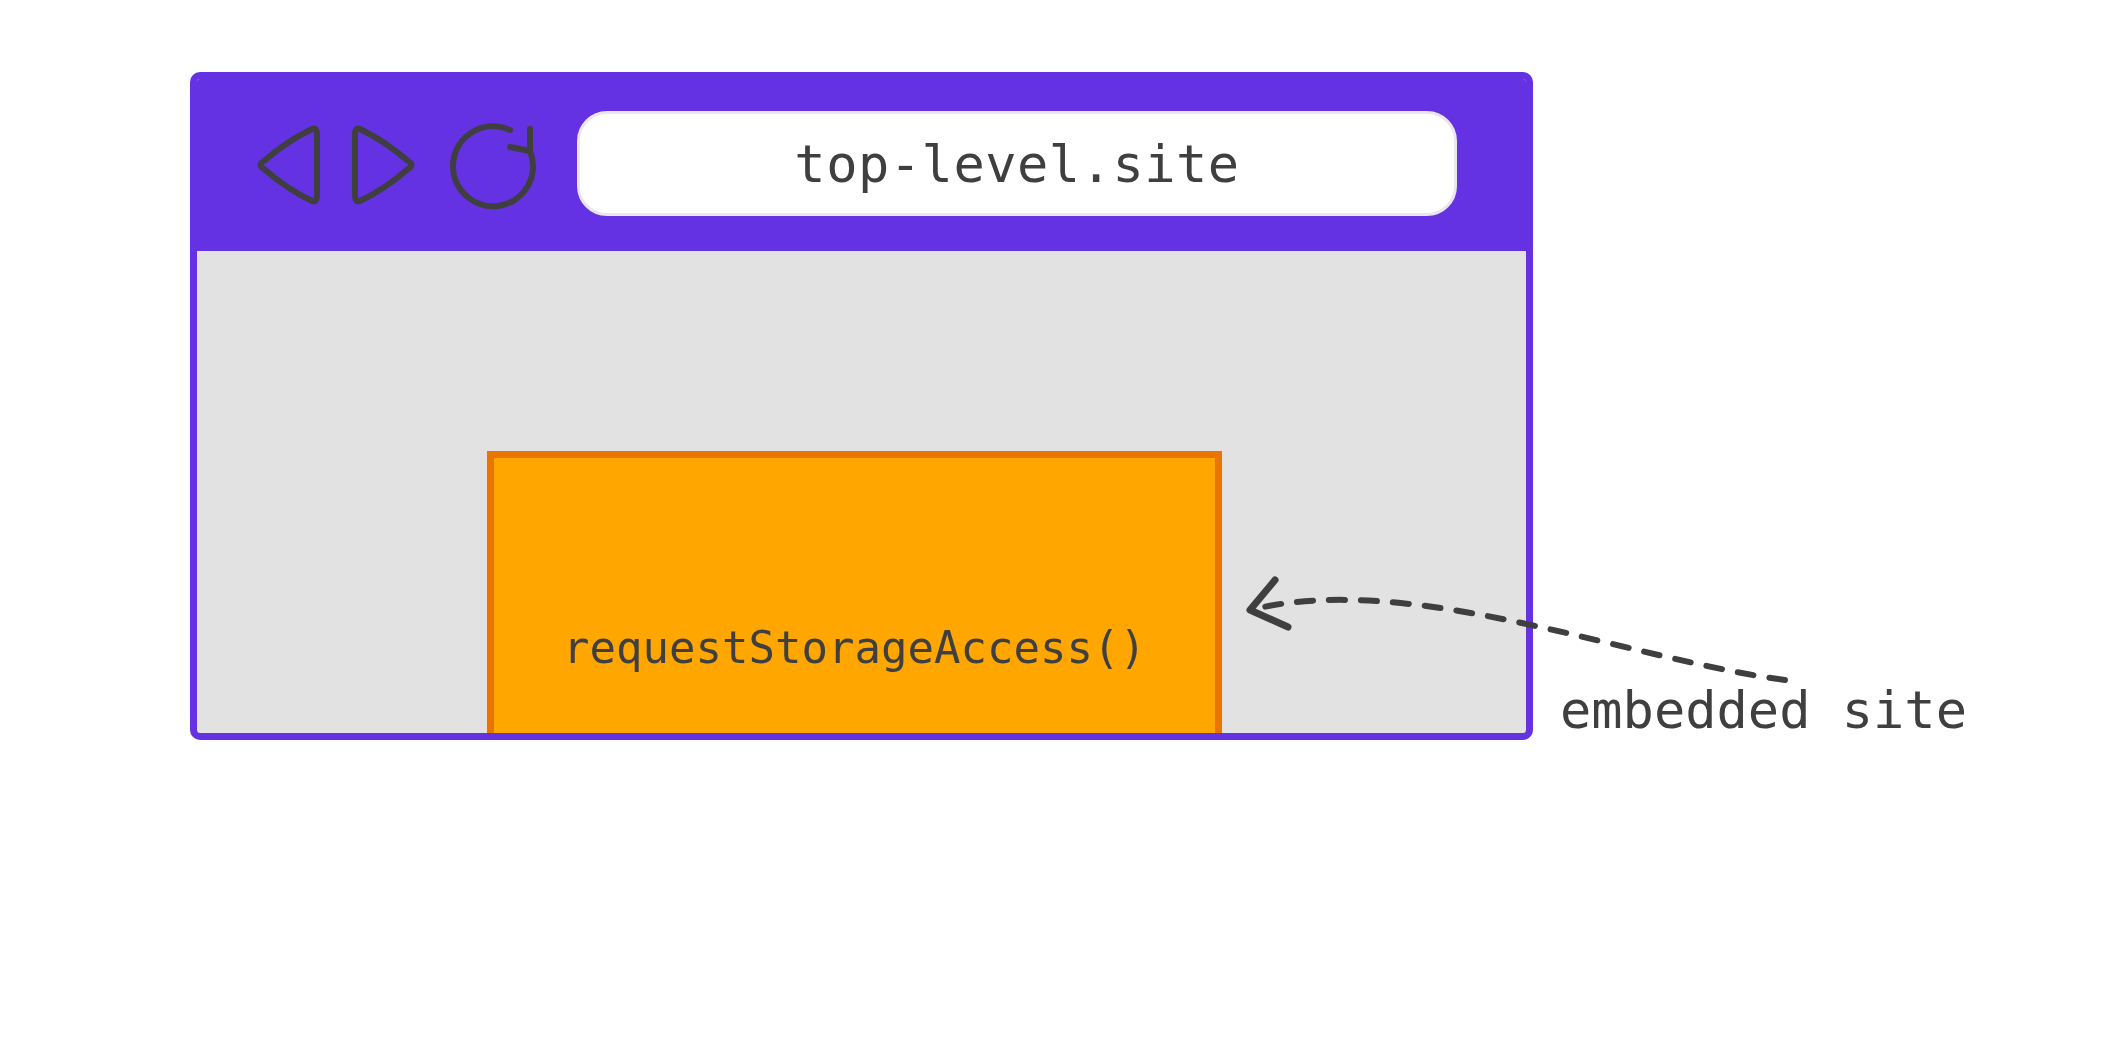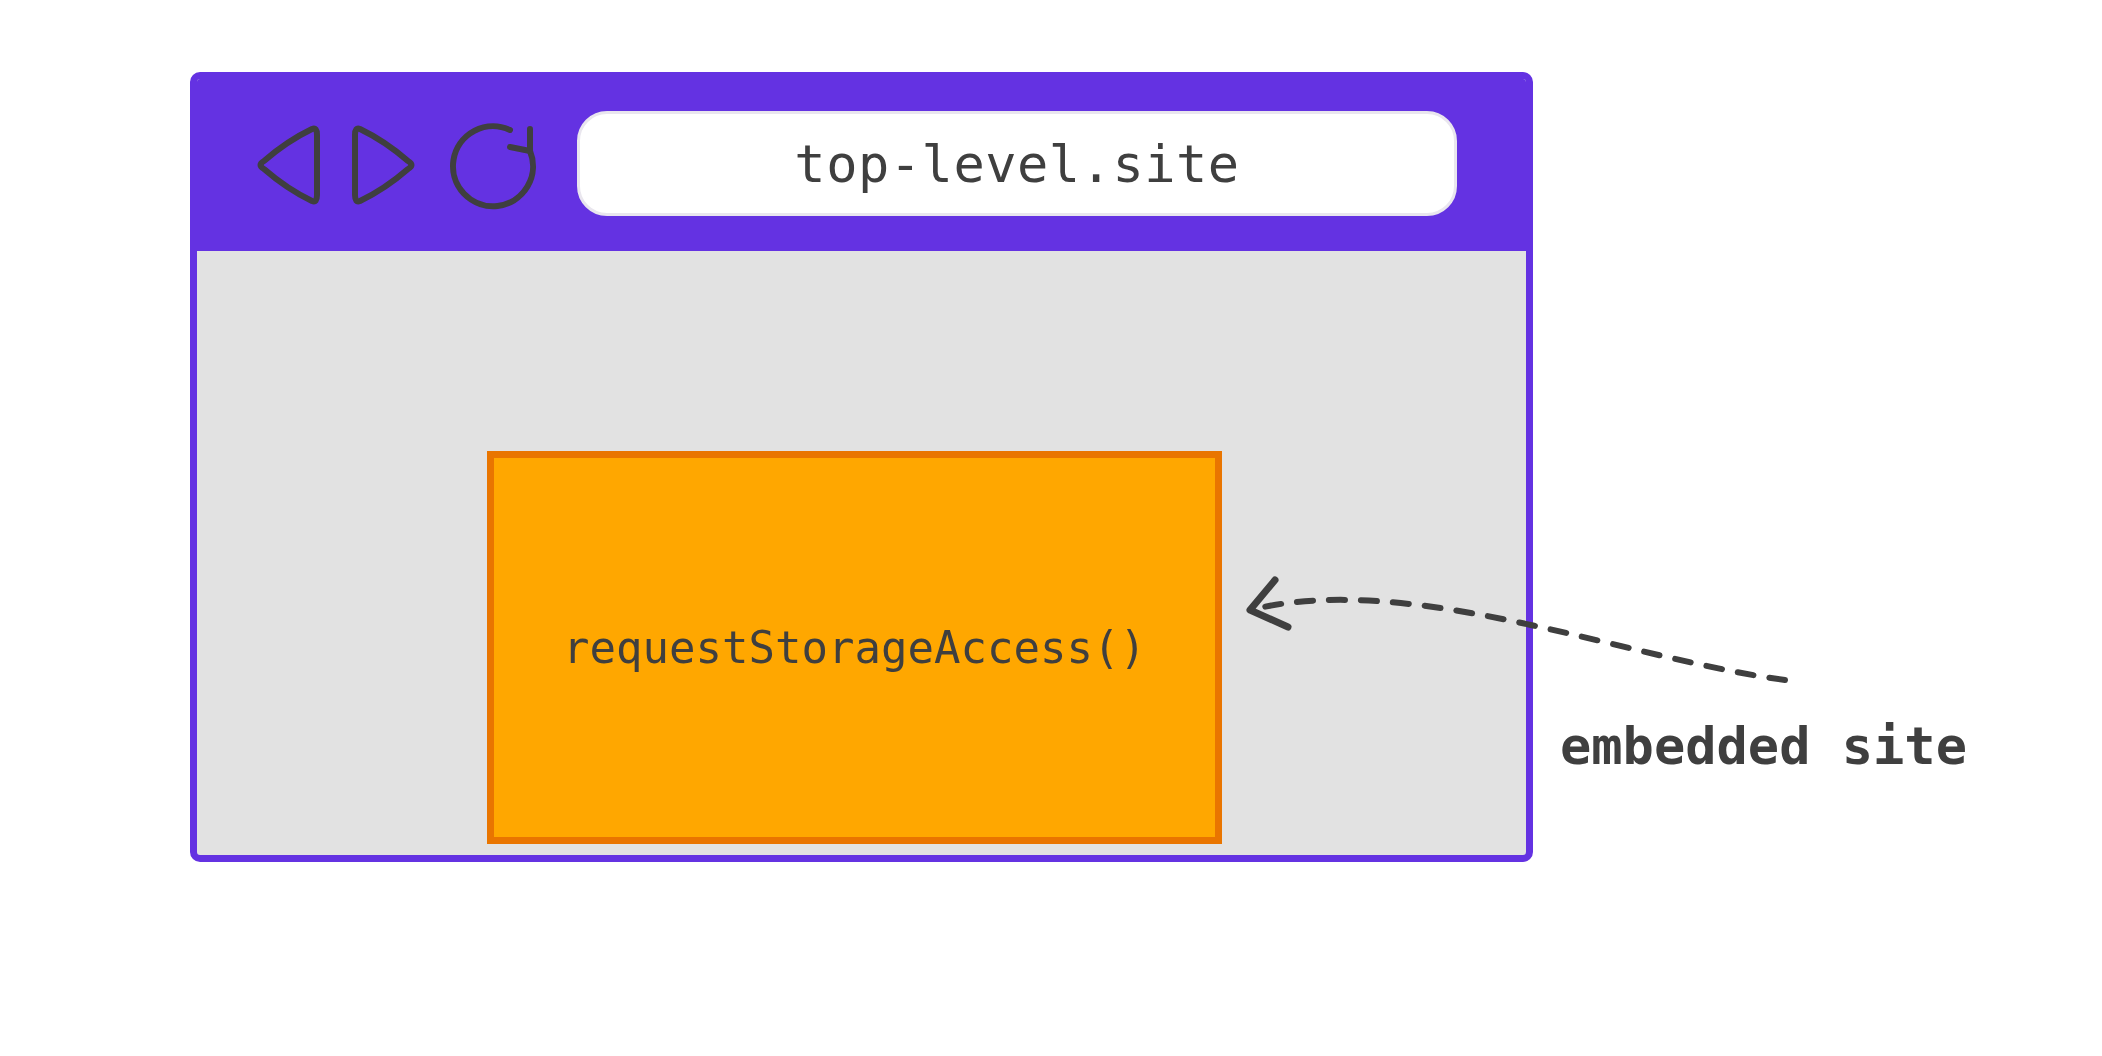--- a/index.html
+++ b/index.html
@@ -15,21 +15,21 @@
     position: relative;
     width: 2102px;
     height: 1056px;
   }
   
   .browser-window {
     position: absolute;
     left: 190px;
     top: 72px;
     width: 1343px;
-    height: 790px;
+    height: 668px;
     background: #e2e2e2;
     border: 7px solid #6432e2;
     border-radius: 10px;
     box-sizing: border-box;
     overflow: hidden;
   }
   .browser-toolbar {
     position: relative;
     width: 100%;
     height: 172px;
@@ -86,25 +86,24 @@
     display: flex;
     align-items: center;
     justify-content: center;
     font-size: 44px;
     color: #3f3f3f;
   }
 
   .annotation-label {
     position: absolute;
     left: 1560px;
-    top: 716px;
+    top: 680px;
     font-size: 52px;
     color: #3f3f3f;
     white-space: nowrap;
-    font-weight: bold;
   }
 
   .annotation-arrow {
     position: absolute;
     left: 1210px;
     top: 510px;
     pointer-events: none;
   }
 </style>
 </head>

